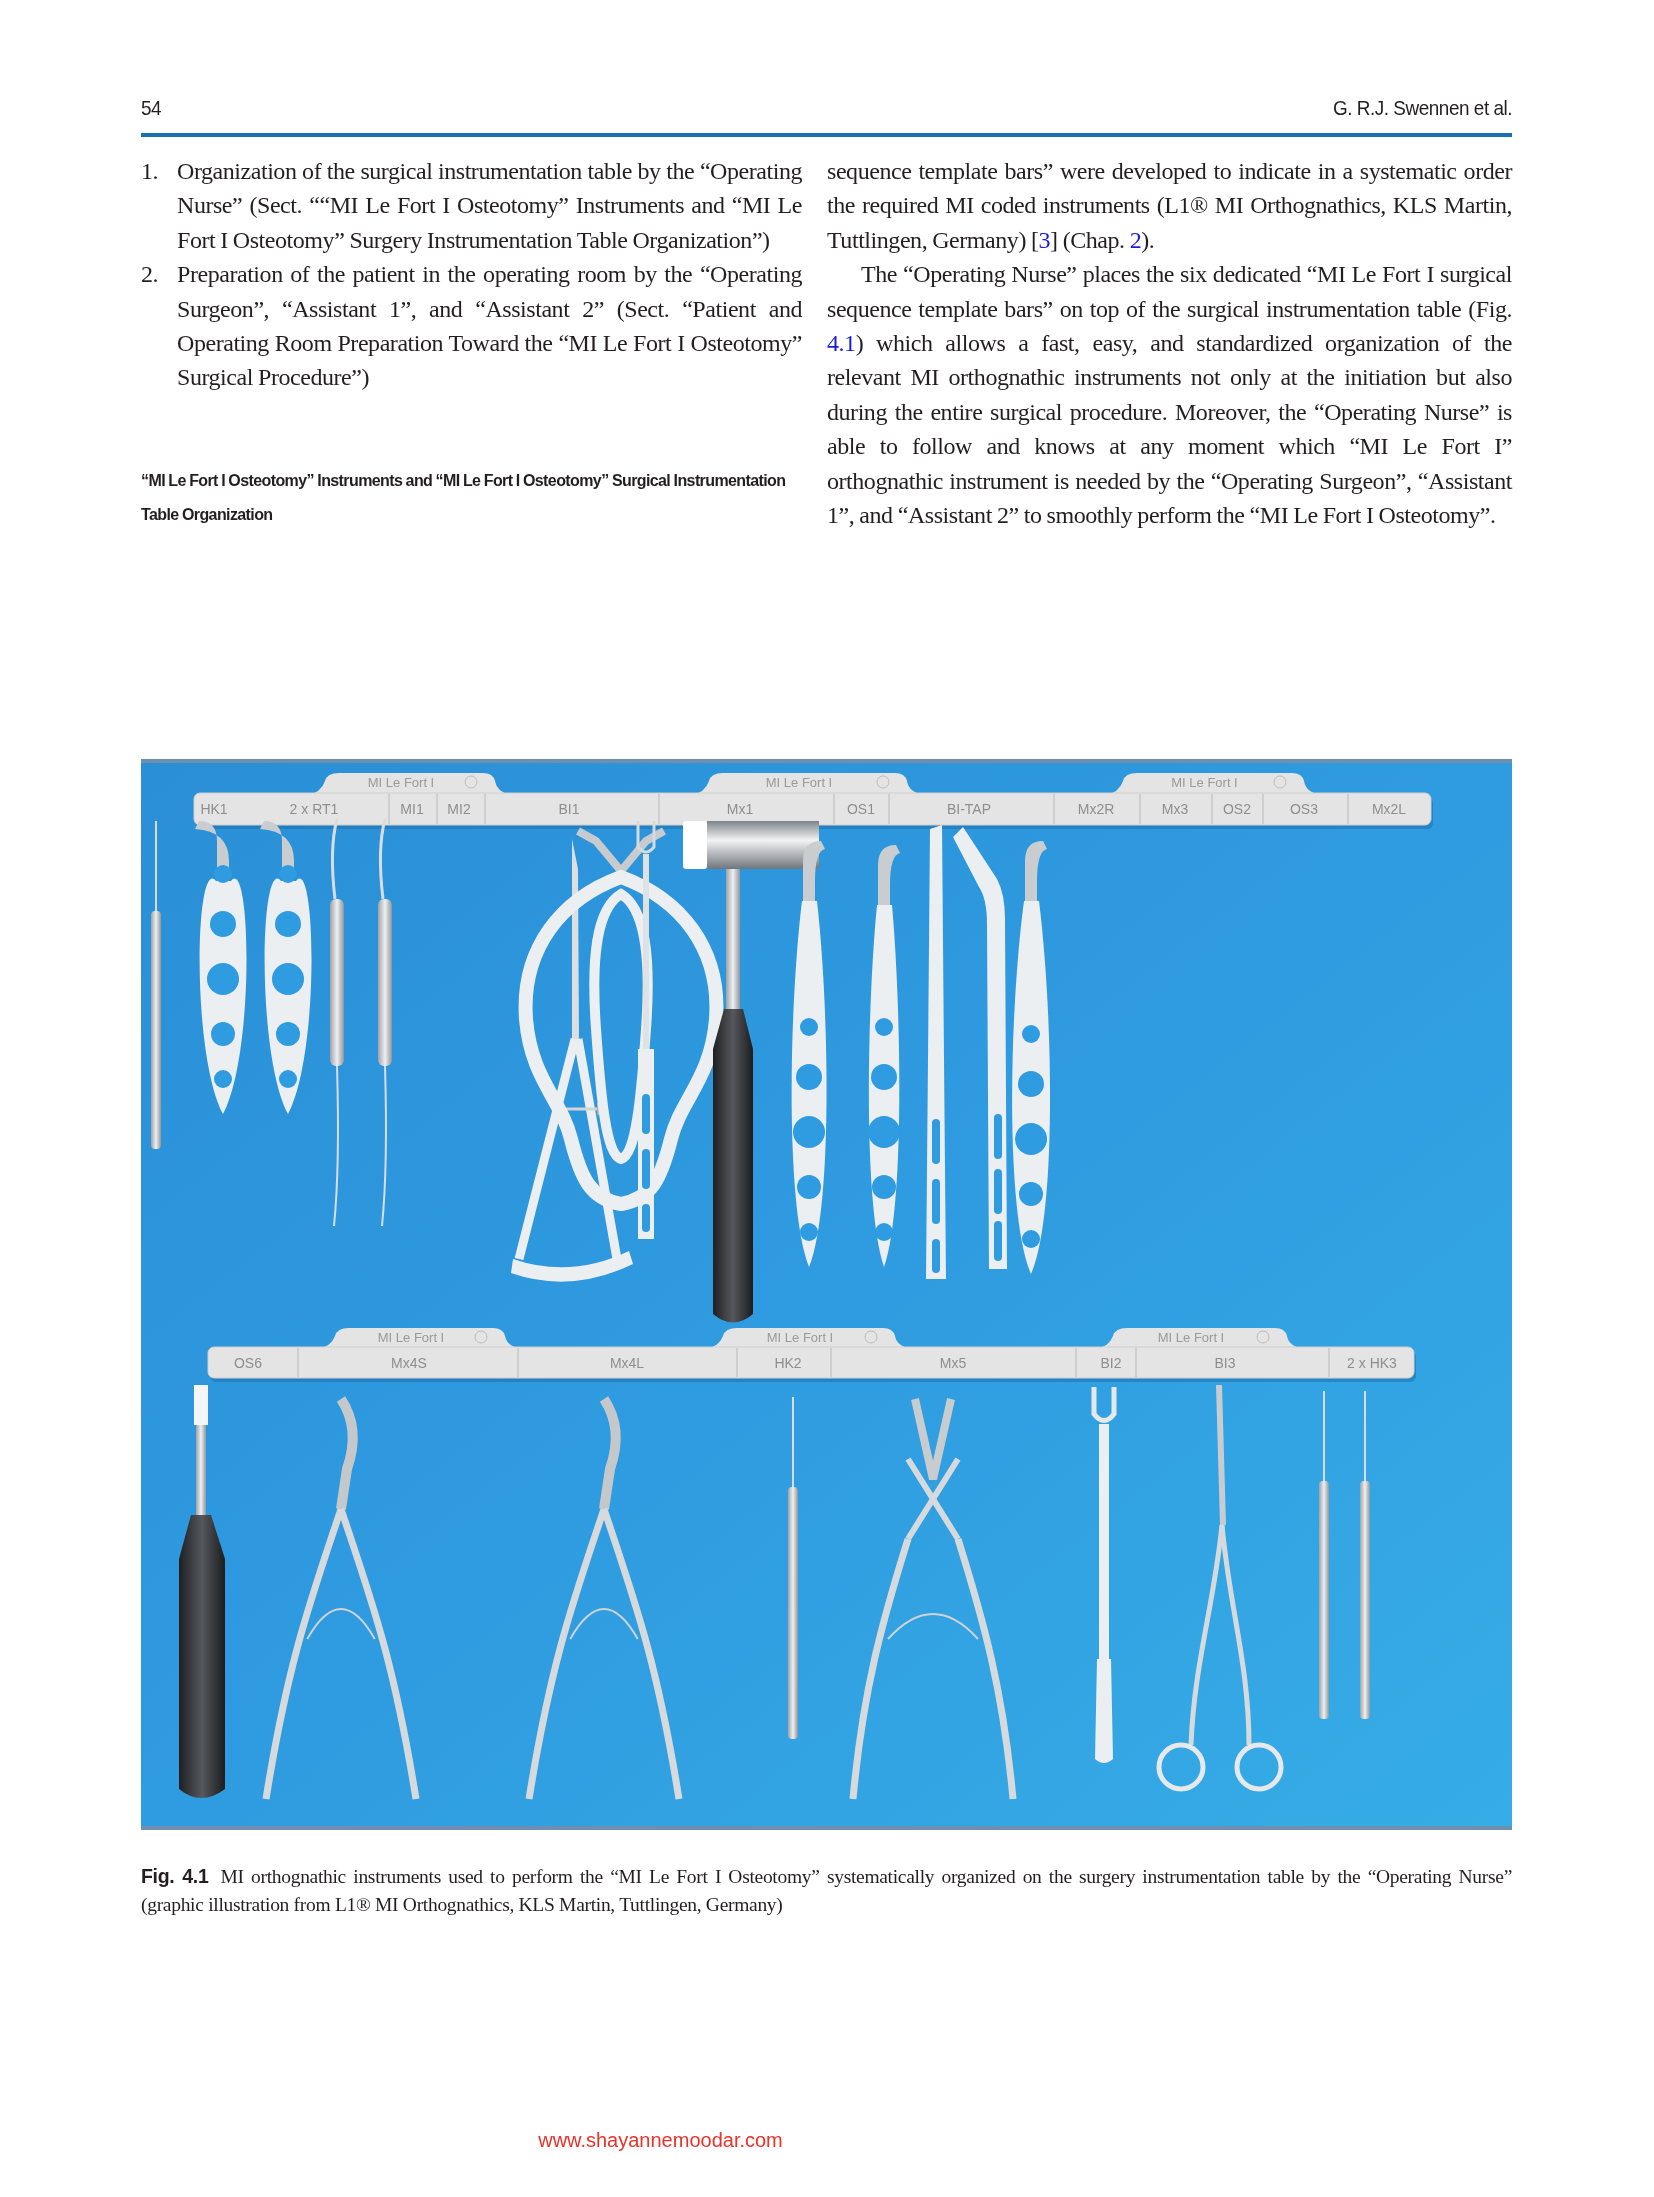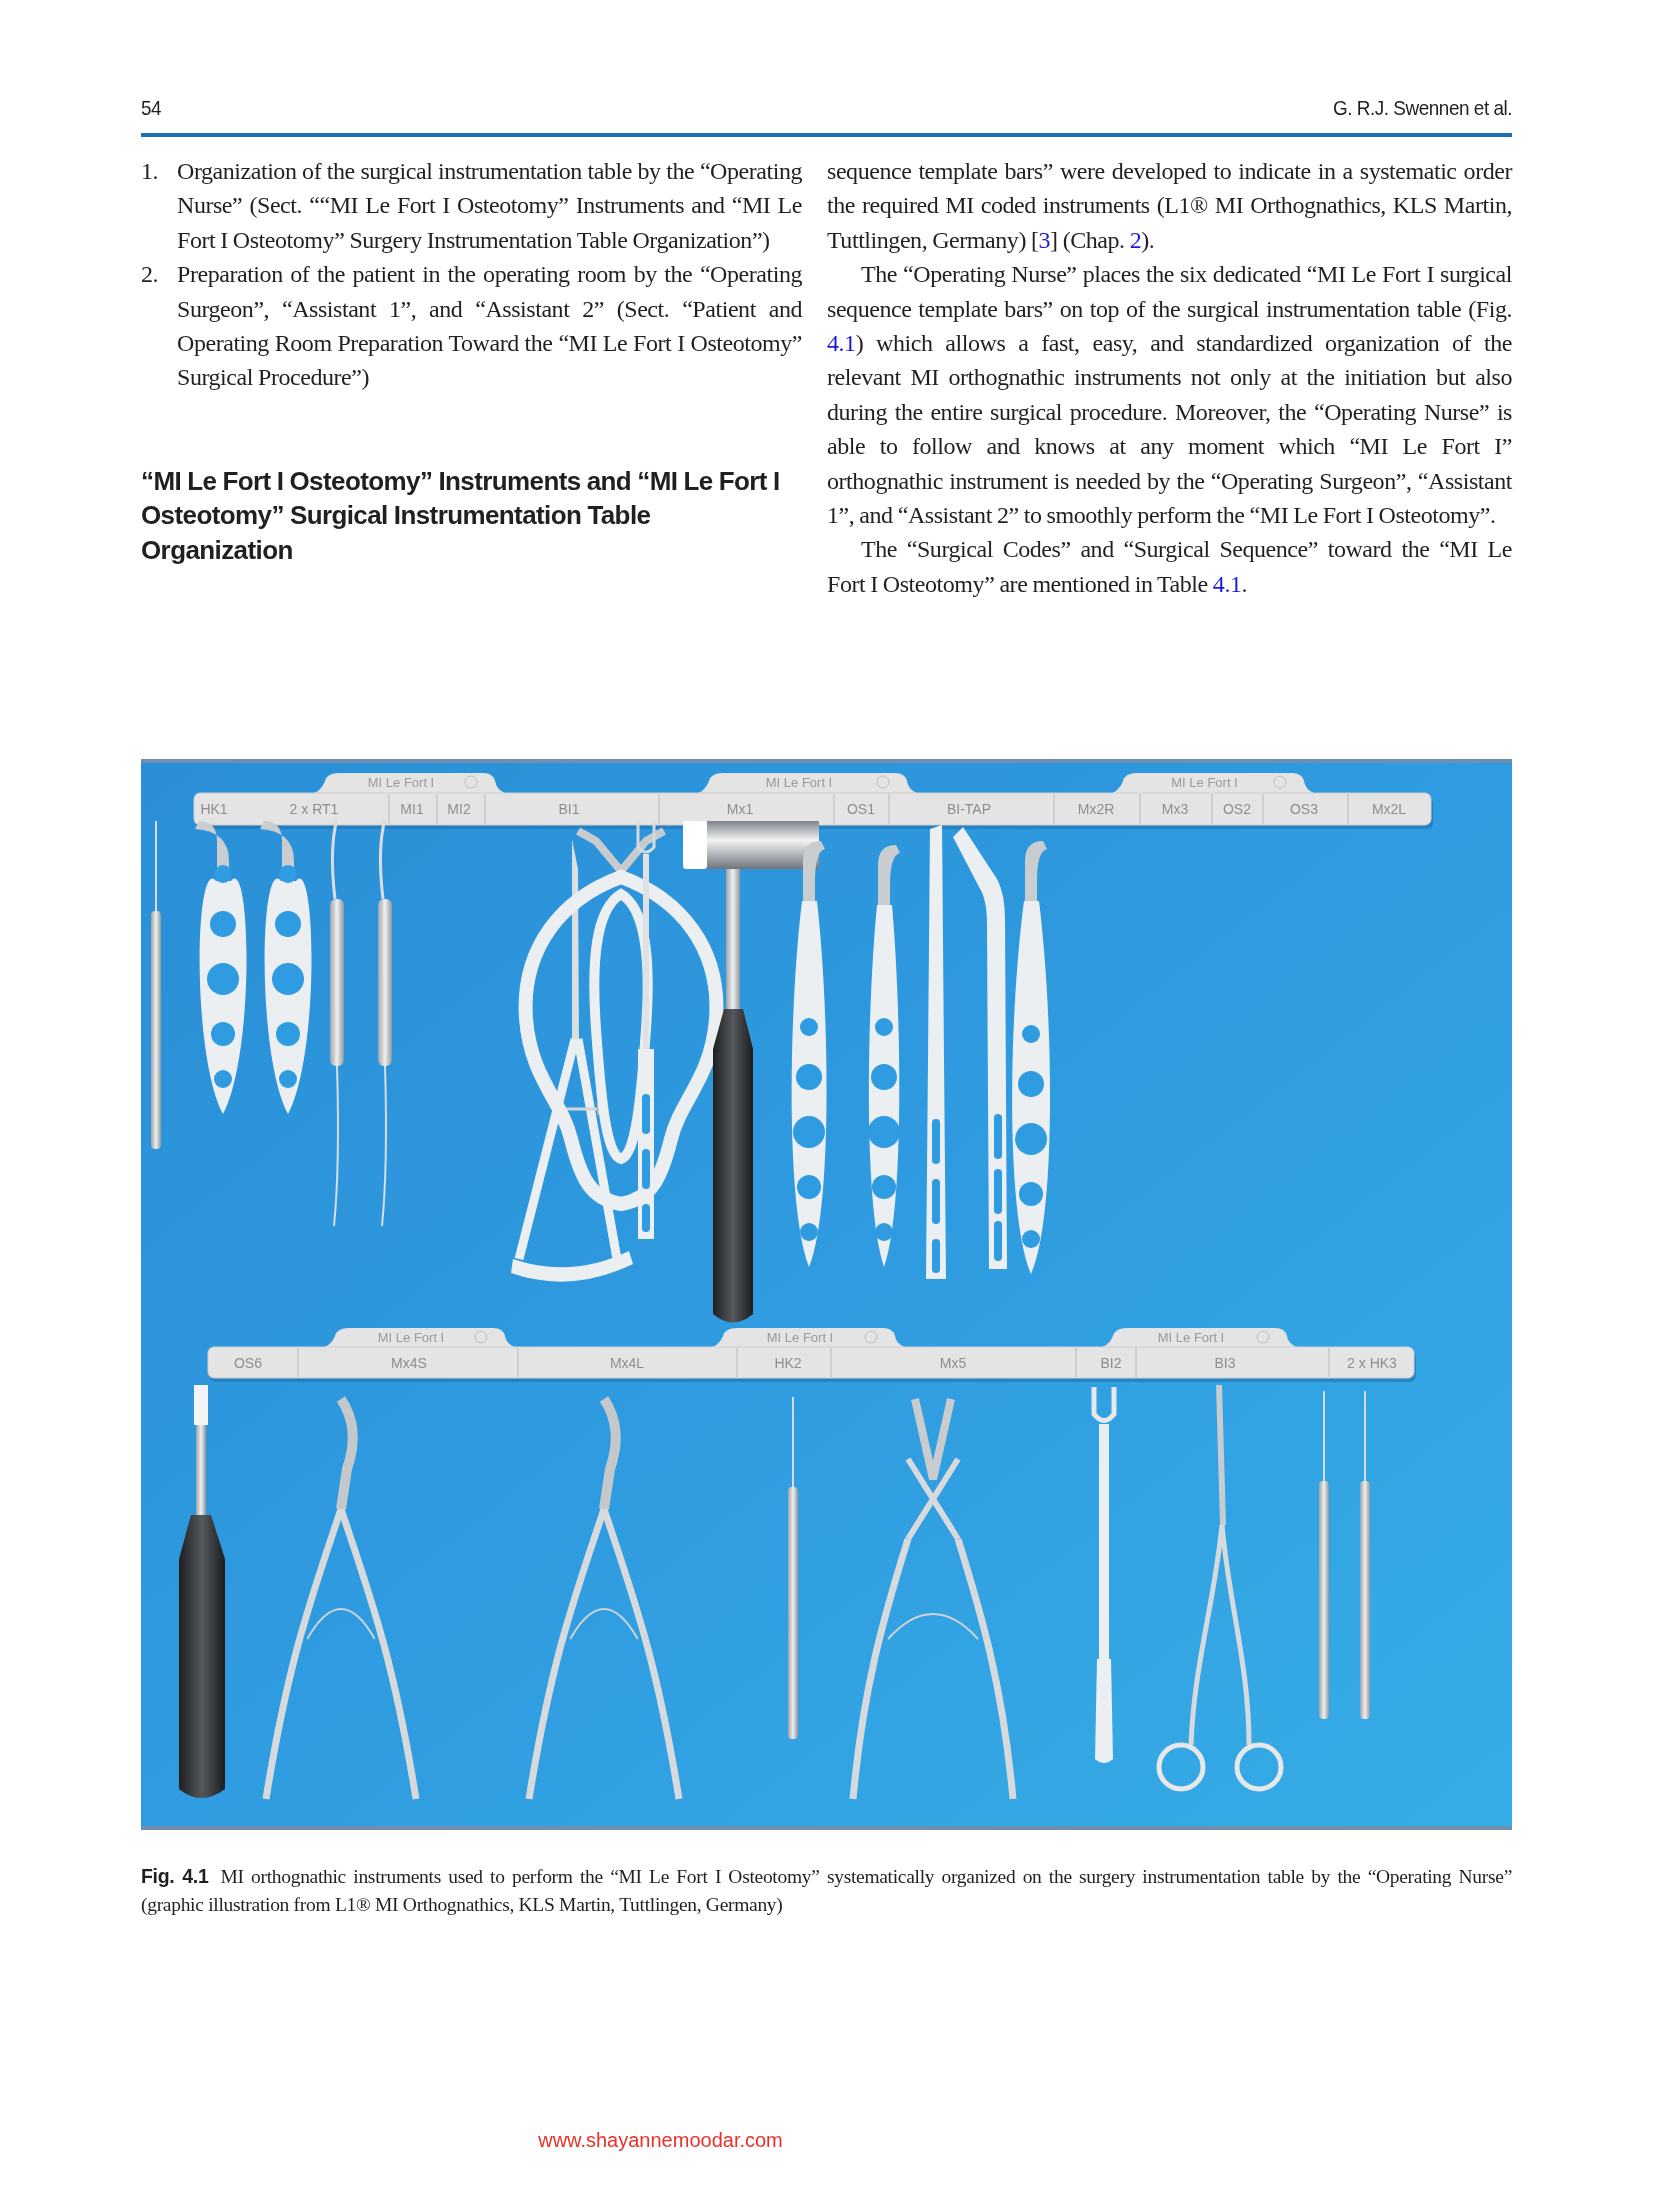--- a/index.html
+++ b/index.html
@@ -7,21 +7,21 @@
   .abs { position:absolute; }
   .runhead { font-family:"Liberation Sans", sans-serif; font-size:21px; top:96px; letter-spacing:-0.5px; transform:scaleX(0.9); }
   #page-number { left:141px; transform-origin:left top; }
   #running-author { right:142px; transform-origin:right top; }
   #header-rule { left:141px; top:133px; width:1371px; height:4px; background:#1a6fb5; }
   .col { font-family:"Liberation Serif", serif; font-size:24px; line-height:34.4px; text-align:justify; letter-spacing:-0.45px; word-spacing:-0.5px; }
   #col-left { left:141px; top:154px; width:661px; }
   #col-right { left:827px; top:154px; width:685px; }
   .li { position:relative; padding-left:36px; }
   .li .num { position:absolute; left:0; top:0; }
-  .heading { font-family:"Liberation Sans", sans-serif; font-weight:bold; font-size:26px; line-height:34.6px; letter-spacing:-0.6px; text-align:left; margin-top:69px; margin-bottom:26px; color:#231f20; }
+  .heading { font-family:"Liberation Sans", sans-serif; font-weight:bold; font-size:16px; line-height:34.6px; letter-spacing:-0.6px; text-align:left; margin-top:69px; margin-bottom:26px; color:#231f20; }
   .indent { text-indent:34px; }
   .noindent { text-indent:0; }
   a.ref { color:#1a1adb; text-decoration:none; }
   #figure { left:141px; top:759px; width:1371px; height:1319px; }
   #figure svg { display:block; }
   #caption { left:141px; top:1862px; width:1371px; font-family:"Liberation Serif", serif; font-size:19.5px; line-height:28px; text-align:justify; letter-spacing:-0.3px; }
   #caption .figlabel { font-family:"Liberation Sans", sans-serif; font-weight:bold; margin-right:12px; }
   #footer-url { left:0; width:1321px; top:2129px; text-align:center; font-family:"Liberation Sans", sans-serif; font-size:20px; color:#e8322a; }
   .barlabel { font-family:"Liberation Sans", sans-serif; font-size:14px; fill:#8e8e8e; text-anchor:middle; }
   .tablabel { font-family:"Liberation Sans", sans-serif; font-size:13px; fill:#9a9a9a; text-anchor:middle; }
@@ -41,21 +41,20 @@
   <div class="li">
     <span class="num">2.</span>
     <span>Preparation of the patient in the operating room by the “Operating Surgeon”, “Assistant 1”, and “Assistant 2” (Sect. “Patient and Operating Room Preparation Toward the “MI Le Fort I Osteotomy” Surgical Procedure”)</span>
   </div>
   <div class="heading">“MI Le Fort I Osteotomy” Instruments and “MI Le Fort I Osteotomy” Surgical Instrumentation Table Organization</div>
 </div>
 
 <div id="col-right" class="abs col">
   <div class="noindent"><span>sequence template bars” were developed to indicate in a systematic order the required MI coded instruments (L1® MI Orthognathics, KLS Martin, Tuttlingen, Germany) [</span><a class="ref">3</a><span>] (Chap. </span><a class="ref">2</a><span>).</span></div>
   <div class="indent"><span>The “Operating Nurse” places the six dedicated “MI Le Fort I surgical sequence template bars” on top of the surgical instrumentation table (Fig. </span><a class="ref">4.1</a><span>) which allows a fast, easy, and standardized organization of the relevant MI orthognathic instruments not only at the initiation but also during the entire surgical procedure. Moreover, the “Operating Nurse” is able to follow and knows at any moment which “MI Le Fort I” orthognathic instrument is needed by the “Operating Surgeon”, “Assistant 1”, and “Assistant 2” to smoothly perform the “MI Le Fort I Osteotomy”.</span></div>
-  <div class="indent"><span>The “Surgical Codes” and “Surgical Sequence” toward the “MI Le Fort I Osteotomy” are mentioned in Table </span><a class="ref">4.1</a><span>.</span></div>
 </div>
 
 <div id="figure" class="abs">
   <svg id="fig-svg" width="1371" height="1071" viewBox="0 0 1371 1071" xmlns="http://www.w3.org/2000/svg">
     <defs>
       <linearGradient id="bg-grad" x1="0" y1="0" x2="1" y2="1">
         <stop offset="0" stop-color="#2a8fd6"></stop>
         <stop offset="0.5" stop-color="#2f9be0"></stop>
         <stop offset="1" stop-color="#36ade6"></stop>
       </linearGradient>

